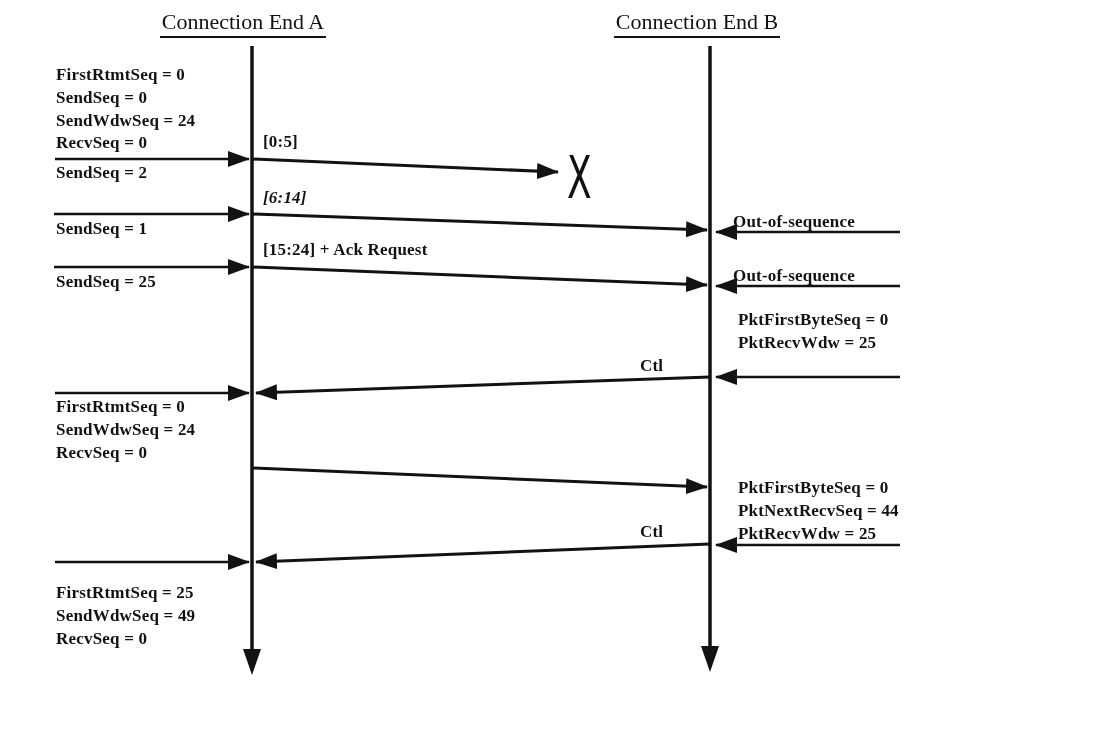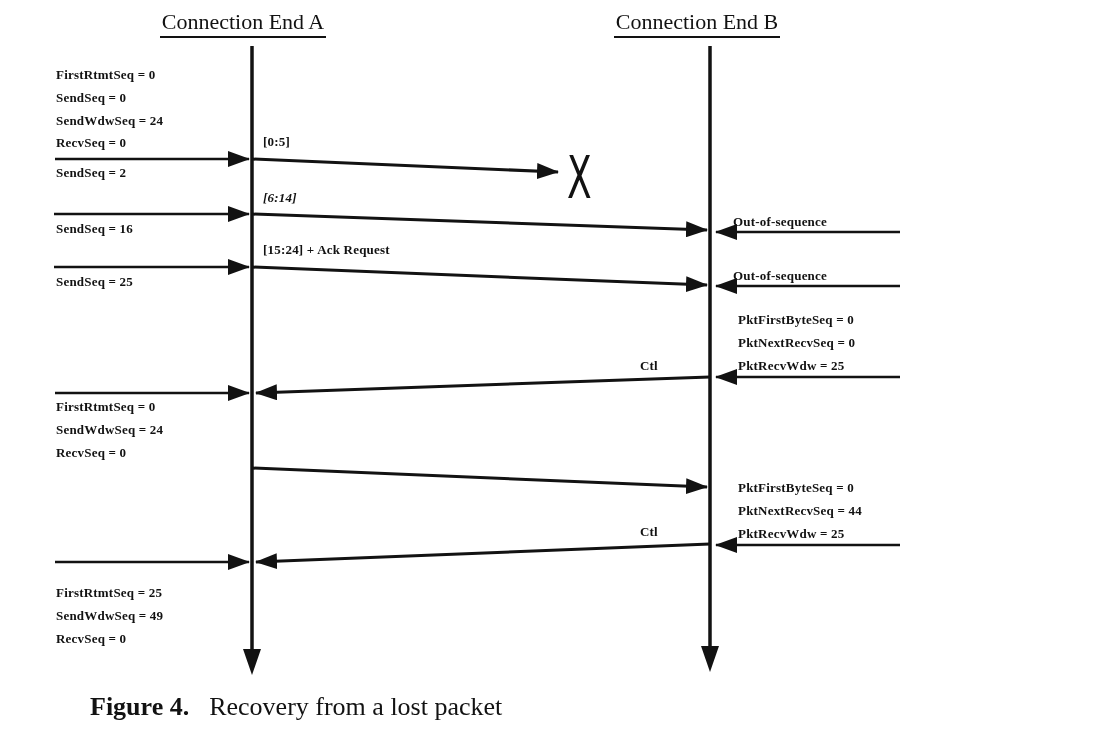--- a/index.html
+++ b/index.html
@@ -19,21 +19,21 @@
     font-weight: normal;
     text-align: center;
     width: 210px;
   }
   .endpoint-title span {
     display: inline-block;
     border-bottom: 2px solid #121212;
     padding: 0 2px 1px 2px;
   }
   .lbl {
-    font-size: 13px;
+    font-size: 17px;
     font-weight: bold;
     letter-spacing: 0.2px;
     line-height: 22.5px;
   }
   .stack div { line-height: 22.8px; }
   .lost-x {
     font-family: "DejaVu Sans", sans-serif;
     font-size: 58px;
     font-weight: 400;
     line-height: 1;
@@ -97,21 +97,21 @@
     <span>Connection End B</span>
   </div>
 
   <div class="abs lbl stack" style="left:56px; top:64px;">
     <div>FirstRtmtSeq = 0</div>
     <div>SendSeq = 0</div>
     <div>SendWdwSeq = 24</div>
     <div>RecvSeq = 0</div>
   </div>
   <div class="abs lbl" style="left:56px; top:162px;">SendSeq = 2</div>
-  <div class="abs lbl" style="left:56px; top:218px;">SendSeq = 16</div>
+  <div class="abs lbl" style="left:56px; top:218px;">SendSeq = 1</div>
   <div class="abs lbl" style="left:56px; top:271px;">SendSeq = 25</div>
   <div class="abs lbl stack" style="left:56px; top:396px;">
     <div>FirstRtmtSeq = 0</div>
     <div>SendWdwSeq = 24</div>
     <div>RecvSeq = 0</div>
   </div>
   <div class="abs lbl stack" style="left:56px; top:582px;">
     <div>FirstRtmtSeq = 25</div>
     <div>SendWdwSeq = 49</div>
     <div>RecvSeq = 0</div>
@@ -122,27 +122,22 @@
   <div class="abs lbl" style="left:263px; top:239px;">[15:24] + Ack Request</div>
   <div class="abs lbl" style="left:640px; top:355px;">Ctl</div>
   <div class="abs lbl" style="left:640px; top:521px;">Ctl</div>
 
   <div class="abs lost-x" style="left:567px; top:149px;">X</div>
 
   <div class="abs lbl" style="left:733px; top:211px;">Out-of-sequence</div>
   <div class="abs lbl" style="left:733px; top:265px;">Out-of-sequence</div>
   <div class="abs lbl stack" style="left:738px; top:309px;">
     <div>PktFirstByteSeq = 0</div>
-    <div>PktNextRecvSeq = 0</div>
     <div>PktRecvWdw = 25</div>
   </div>
   <div class="abs lbl stack" style="left:738px; top:477px;">
     <div>PktFirstByteSeq = 0</div>
     <div>PktNextRecvSeq = 44</div>
     <div>PktRecvWdw = 25</div>
   </div>
 
-  <div class="abs caption" style="left:90px; top:692px;">
-    <span class="cap-label">Figure 4.</span>
-    <span class="cap-text">Recovery from a lost packet</span>
-  </div>
 
 </div>
 
 </body></html>

